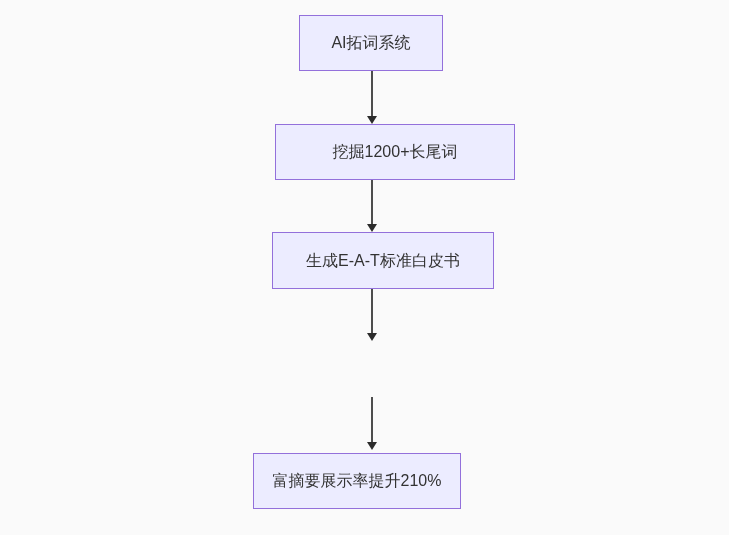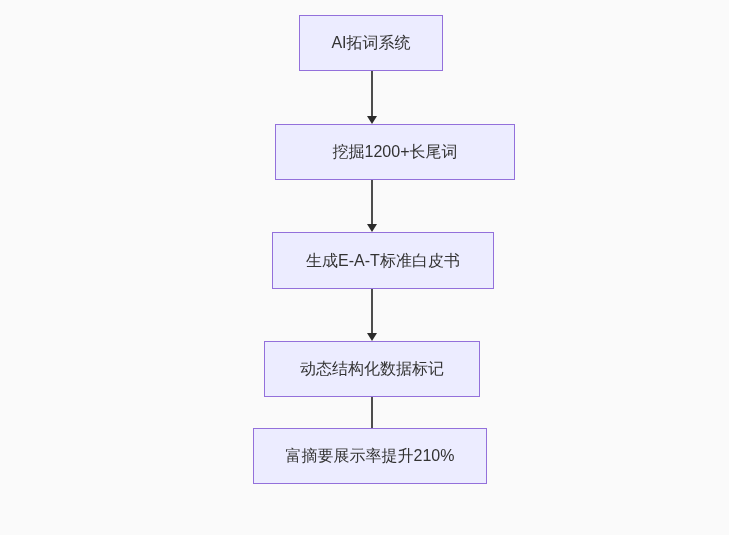--- a/index.html
+++ b/index.html
@@ -28,21 +28,21 @@
     justify-content: center;
     color: var(--text, #333333);
     font-size: 16px;
     line-height: 1;
     white-space: nowrap;
   }
   .node-1 { left: 299px; top: 15px;  width: 144px; }
   .node-2 { left: 275px; top: 124px; width: 240px; }
   .node-3 { left: 261px; top: 232px; width: 222px; height: 57px; margin-left: 11px; }
   .node-4 { left: 264px; top: 341px; width: 216px; }
-  .node-5 { left: 253px; top: 428px; width: 234px; }
+  .node-5 { left: 253px; top: 453px; width: 208px; }
 
   .edge {
     position: absolute;
     left: 366px;
     width: 12px;
     display: flex;
     flex-direction: column;
     align-items: center;
   }
   .edge-1 { top: 71px;  height: 53px; }
@@ -88,23 +88,20 @@
 
   <div class="node node-3">
     <span>生成E-A-T标准白皮书</span>
   </div>
 
   <div class="edge edge-3">
     <div class="edge-line"></div>
     <div class="edge-head"></div>
   </div>
 
-  <div class="node node-4">
-    <span>动态结构化数据标记</span>
-  </div>
 
   <div class="edge edge-4">
     <div class="edge-line"></div>
     <div class="edge-head"></div>
   </div>
 
   <div class="node node-5">
     <span>富摘要展示率提升210%</span>
   </div>
 

